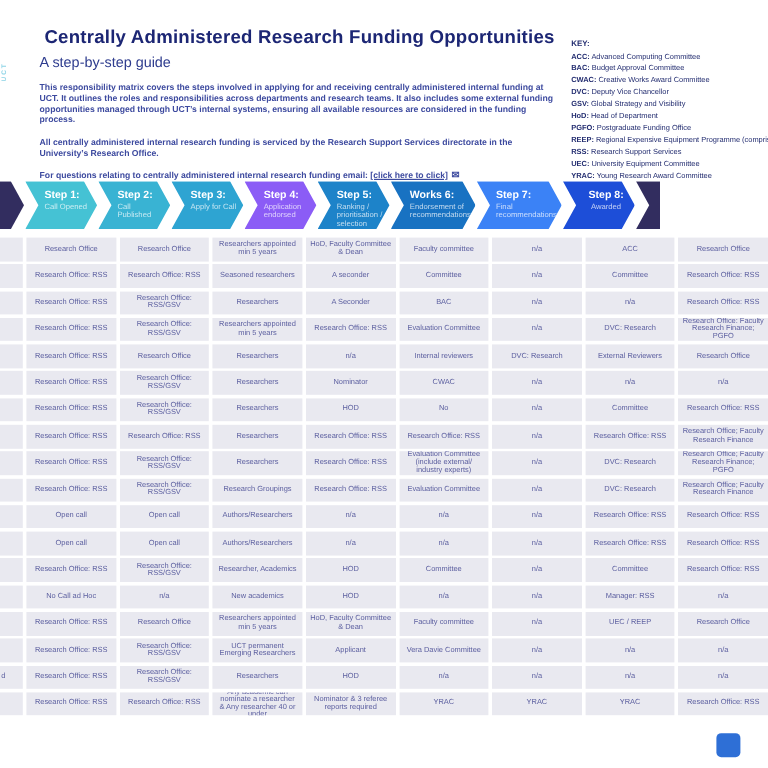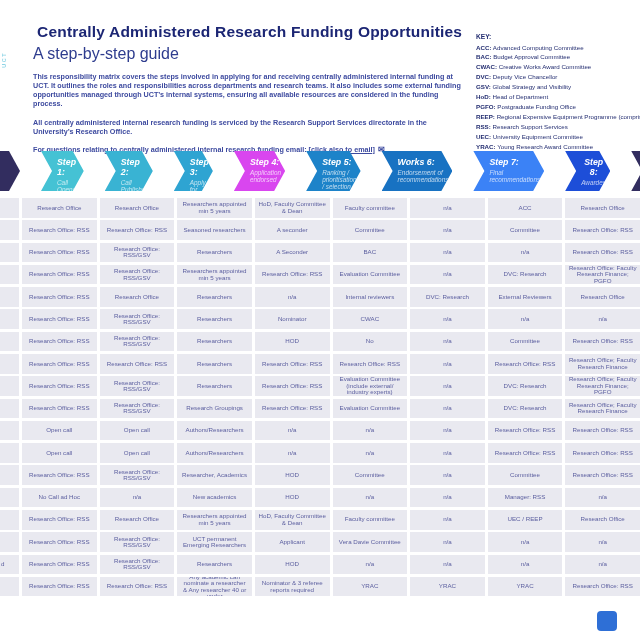--- a/index.html
+++ b/index.html
@@ -6,29 +6,29 @@
   body{
     width:640px;height:640px;position:relative;overflow:hidden;background:#ffffff;
     font-family:"Liberation Sans",sans-serif;
   }
   .watermark{
     position:absolute;left:1px;top:52px;writing-mode:vertical-rl;transform:rotate(180deg);
     font-size:5.5px;letter-spacing:1.5px;color:#8ed4e6;font-weight:bold;
   }
   .hdr{position:absolute;left:33px;top:19px;width:445px;}
   .hdr h1{margin:4px;font-size:15.5px;font-weight:bold;color:#1c2674;letter-spacing:.2px;}
-  .hdr h2{margin:3px 0 0;font-size:16px;font-weight:400;color:#2e3c8e;}
+  .hdr h2{margin:3px 0 0;font-size:12px;font-weight:400;color:#2e3c8e;}
   .hdr p{margin:9px 0 0;font-size:7.2px;line-height:1.27;color:#3d4a9f;width:432px;font-weight:bold;}
   .hdr a{color:#3d4a9f;text-decoration:underline;}
   .env{font-size:8px;color:#3d4a9f;margin-left:3px;}
   .key{position:absolute;left:476px;top:33px;width:210px;color:#232d70;}
   .key-title{font-size:6.6px;font-weight:bold;margin-bottom:2.5px;}
   .key-line{font-size:6.2px;line-height:9.9px;white-space:nowrap;}
   .key-abbr{font-weight:bold;}
-  .steps{position:absolute;left:0;top:151px;width:640px;height:40px;display:flex;gap:21px;font-style:italic;}
+  .steps{position:absolute;left:0;top:151px;width:550px;height:40px;display:flex;gap:1px;}
   .step{
     flex:1;color:#fff;box-sizing:border-box;padding:6px 4px 0 16px;
     clip-path:polygon(0 0,calc(100% - 11px) 0,100% 50%,calc(100% - 11px) 100%,0 100%,11px 50%);
   }
   .step-title{font-size:8.8px;font-weight:bold;margin-bottom:1.5px;}
   .step-sub{font-size:6.4px;line-height:7px;opacity:.72;}
   .stub-left{width:20px;flex:none;background:#322d5f;
     clip-path:polygon(0 0,calc(100% - 11px) 0,100% 50%,calc(100% - 11px) 100%,0 100%);}
   .stub-right{width:20px;flex:none;background:#322d5f;
     clip-path:polygon(0 0,100% 0,100% 100%,0 100%,11px 50%);}
@@ -46,21 +46,21 @@
 <body>
 
 <div class="watermark">UCT</div>
 
 <div class="hdr">
   <h1>Centrally Administered Research Funding Opportunities</h1>
   <h2>A step-by-step guide</h2>
   <p>This responsibility matrix covers the steps involved in applying for and receiving centrally administered internal funding at UCT. It outlines the roles and responsibilities across departments and research teams. It also includes some external funding opportunities managed through UCT’s internal systems, ensuring all available resources are considered in the funding process.</p>
   <p>All centrally administered internal research funding is serviced by the Research Support Services directorate in the University’s Research Office.</p>
   <p>
-    <span>For questions relating to centrally administered internal research funding email: </span><a href="#">[click also to email]</a><span class="env">✉</span>
+    <span>For questions relating to centrally administered internal research funding email: </span><a href="#">[click here to click]</a><span class="env">✉</span>
   </p>
 </div>
 
 <div class="key">
   <div class="key-title">KEY:</div>
   <div id="key-entries">
       <div class="key-line"><span class="key-abbr">ACC:</span><span> Advanced Computing Committee</span></div>
       <div class="key-line"><span class="key-abbr">BAC:</span><span> Budget Approval Committee</span></div>
       <div class="key-line"><span class="key-abbr">CWAC:</span><span> Creative Works Award Committee</span></div>
       <div class="key-line"><span class="key-abbr">DVC:</span><span> Deputy Vice Chancellor</span></div>
@@ -82,21 +82,21 @@
       <div class="step-sub">Call Opened</div>
     </div>
     <div class="step" style="background: rgb(57, 179, 211);">
       <div class="step-title">Step 2:</div>
       <div class="step-sub">Call Published</div>
     </div>
     <div class="step" style="background: rgb(46, 164, 210);">
       <div class="step-title">Step 3:</div>
       <div class="step-sub">Apply for Call</div>
     </div>
-    <div class="step" style="background: #d946ef;">
+    <div class="step" style="background: #8b5cf6;">
       <div class="step-title">Step 4:</div>
       <div class="step-sub">Application endorsed</div>
     </div>
     <div class="step" style="background: rgb(29, 131, 201);">
       <div class="step-title">Step 5:</div>
       <div class="step-sub">Ranking / prioritisation / selection process</div>
     </div>
     <div class="step" style="background: rgb(24, 114, 194);">
       <div class="step-title">Works 6:</div>
       <div class="step-sub">Endorsement of recommendations</div>

